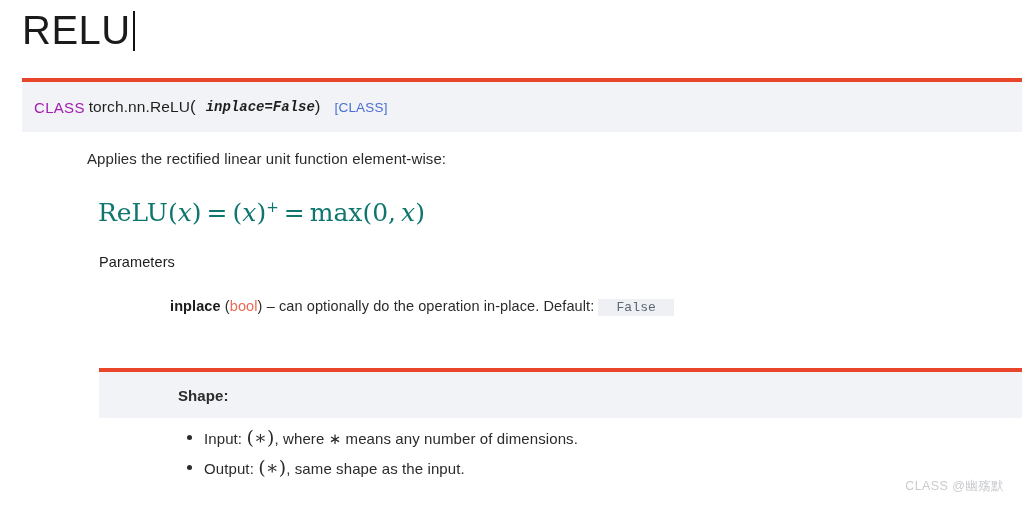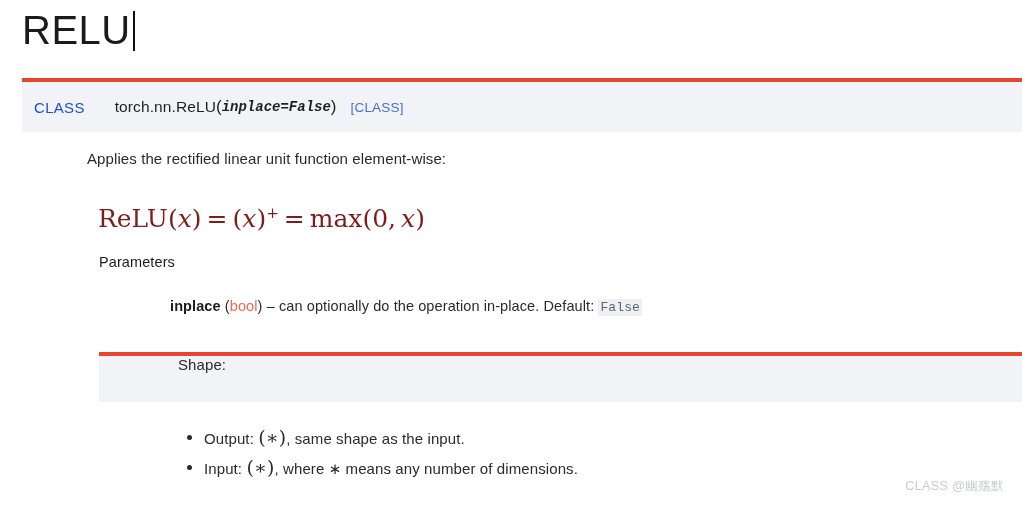--- a/index.html
+++ b/index.html
@@ -51,40 +51,41 @@
     left: 22px;
     top: 78px;
     width: 1000px;
     height: 54px;
     display: flex;
     align-items: center;
     padding-left: 12px;
   }
   .sig-kind {
     font-size: 15px;
-    color: #1d4ed8;
+    color: #a21caf;
     letter-spacing: 0.3px;
-    margin-right: 30px;
+    margin-right: 4px;
   }
   .sig-name {
     font-size: 15.5px;
     color: #1f1f1f;
     letter-spacing: 0.1px;
     text-align: right;
   }
   .sig-paren {
     font-size: 17px;
     color: #1f1f1f;
   }
   .sig-params {
     font-family: "Liberation Mono", monospace;
     font-style: italic;
     font-weight: bold;
     font-size: 14px;
     color: #1f1f1f;
+    margin-left: 10px;
   }
   .sig-source {
     font-size: 13.5px;
     color: #4a6fd4;
     margin-left: 14px;
     letter-spacing: 0.2px;
     cursor: pointer;
   }
 
   
@@ -93,24 +94,24 @@
     left: 87px;
     top: 150px;
     font-size: 15px;
     color: #2b2b2b;
     letter-spacing: 0.1px;
   }
 
   .formula {
     position: absolute;
     left: 98px;
-    top: 196px;
+    top: 190px;
     font-family: "DejaVu Serif", "Liberation Serif", serif;
     font-size: 25px;
-    color: #7f1d1d;
+    color: #0f766e;
     white-space: nowrap;
     line-height: 34px;
   }
   .formula .var {
     font-style: italic;
   }
   .formula .sup {
     font-size: 15px;
     vertical-align: super;
   }
@@ -146,32 +147,33 @@
     cursor: pointer;
   }
   .param-paren {
     color: #2b2b2b;
   }
   .code-lit {
     font-family: "Liberation Mono", monospace;
     font-size: 13px;
     color: #5a6672;
     background: #eef0f4;
-    padding: 1px 2px;
+    padding: 1px 18px;
   }
 
   
   .shape-panel {
     left: 99px;
-    top: 352px;
+    top: 368px;
     width: 923px;
     height: 50px;
     display: flex;
-    align-items: flex-start;
+    align-items: center;
     padding-left: 79px;
+    font-weight: bold;
   }
   .shape-label {
     font-size: 15px;
     color: #2b2b2b;
     letter-spacing: 0.1px;
   }
 
   .shape-list {
     position: absolute;
     left: 178px;
@@ -245,22 +247,22 @@
   <span>can optionally do the operation in-place. Default:</span>
   <span class="code-lit">False</span>
 </div>
 
 <div class="panel shape-panel">
   <span class="shape-label">Shape:</span>
 </div>
 
 <ul class="shape-list">
   <li>
+    <span>Input:</span>
+    <span class="mathstar"><span>(</span><span>∗</span><span>)</span></span><span>, where ∗ means any number of dimensions.</span>
+  </li>
+  <li>
     <span>Output:</span>
     <span class="mathstar"><span>(</span><span>∗</span><span>)</span></span><span>, same shape as the input.</span>
   </li>
-  <li>
-    <span>Input:</span>
-    <span class="mathstar"><span>(</span><span>∗</span><span>)</span></span><span>, where ∗ means any number of dimensions.</span>
-  </li>
 </ul>
 
 <div class="watermark">CLASS @幽殇默</div>
 
 </body></html>

